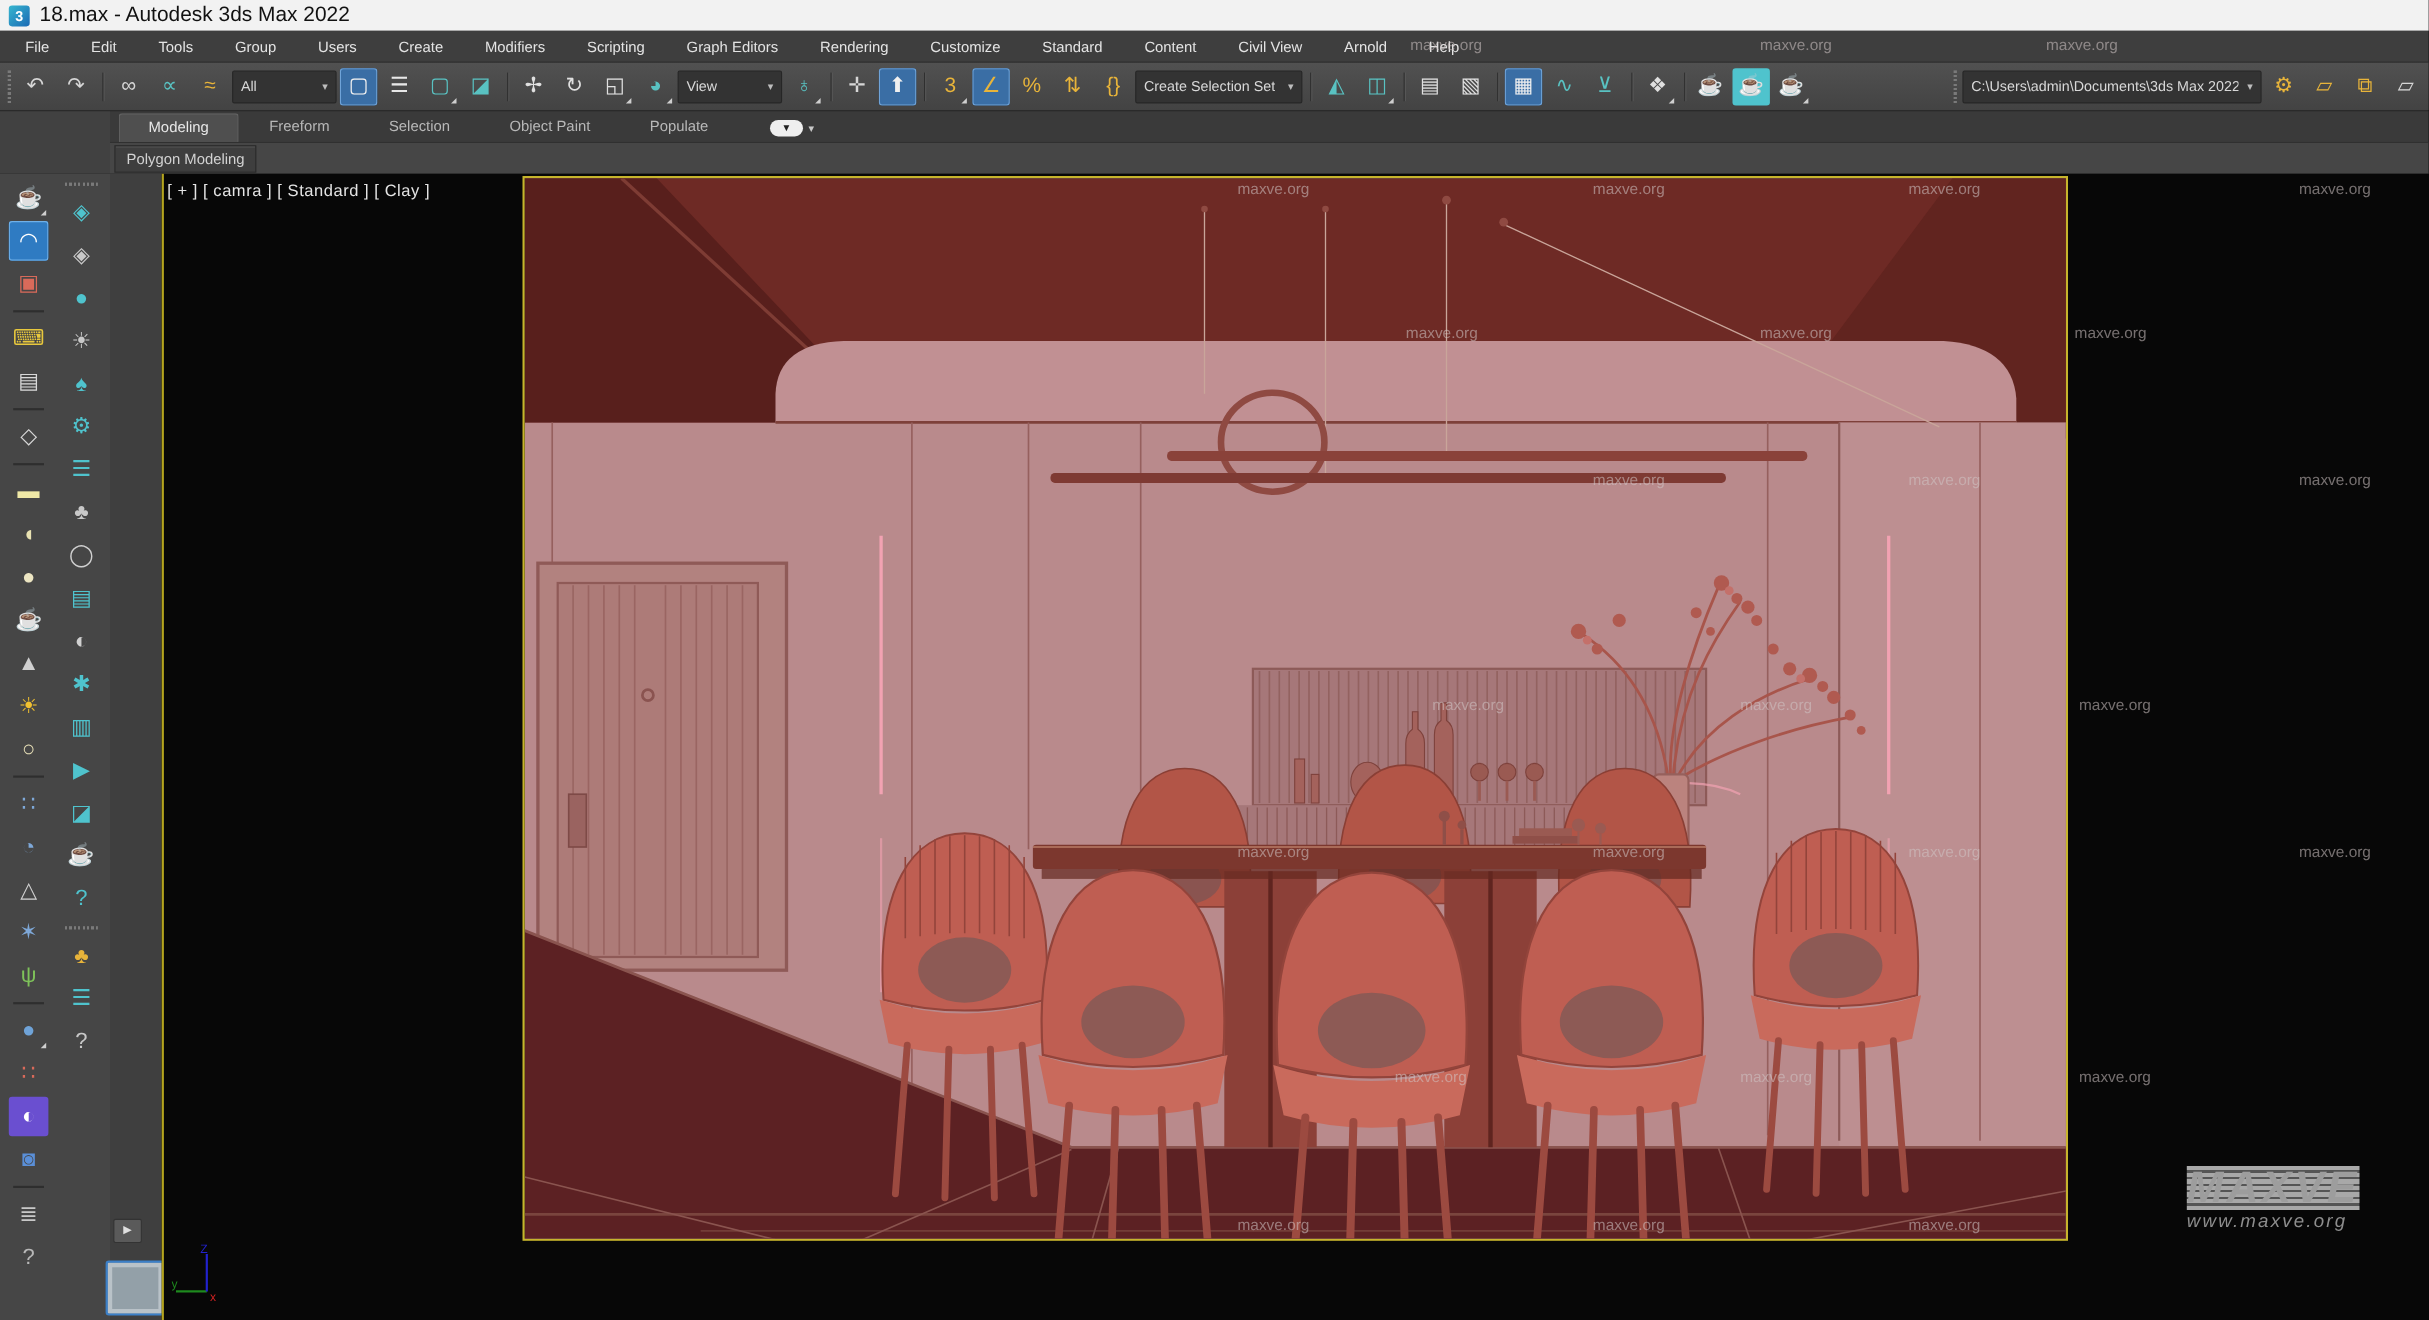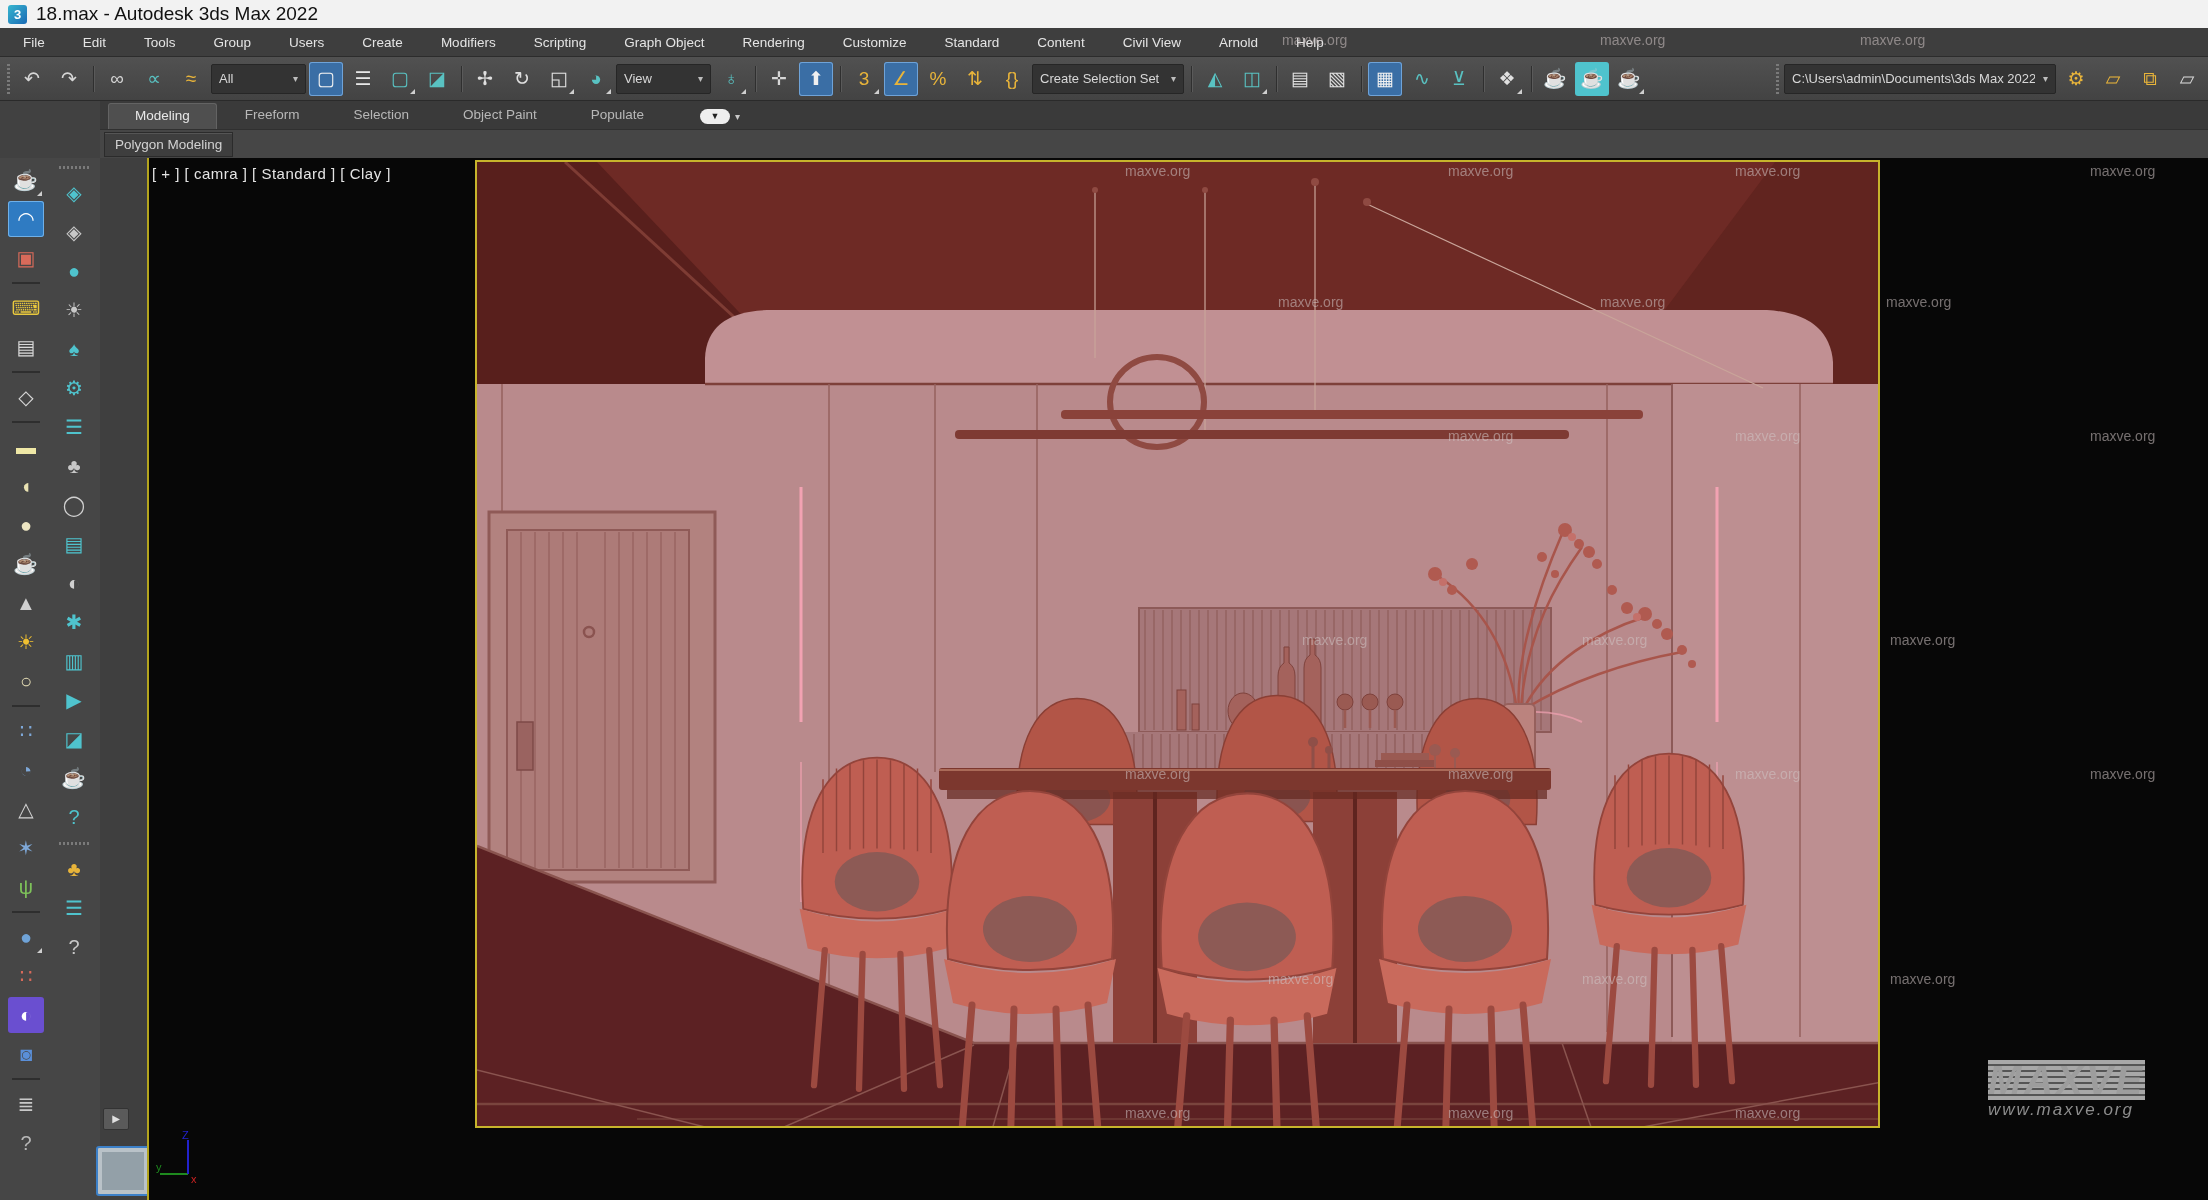--- a/index.html
+++ b/index.html
@@ -111,21 +111,21 @@
 
   <div id="menubar" class="abs">
       <span class="menu-item">File</span>
       <span class="menu-item">Edit</span>
       <span class="menu-item">Tools</span>
       <span class="menu-item">Group</span>
       <span class="menu-item">Users</span>
       <span class="menu-item">Create</span>
       <span class="menu-item">Modifiers</span>
       <span class="menu-item">Scripting</span>
-      <span class="menu-item">Graph Object</span>
+      <span class="menu-item">Graph Editors</span>
       <span class="menu-item">Rendering</span>
       <span class="menu-item">Customize</span>
       <span class="menu-item">Standard</span>
       <span class="menu-item">Content</span>
       <span class="menu-item">Civil View</span>
       <span class="menu-item">Arnold</span>
       <span class="menu-item">Help</span>
     </div>
 
   <div id="toolbar" class="abs">

